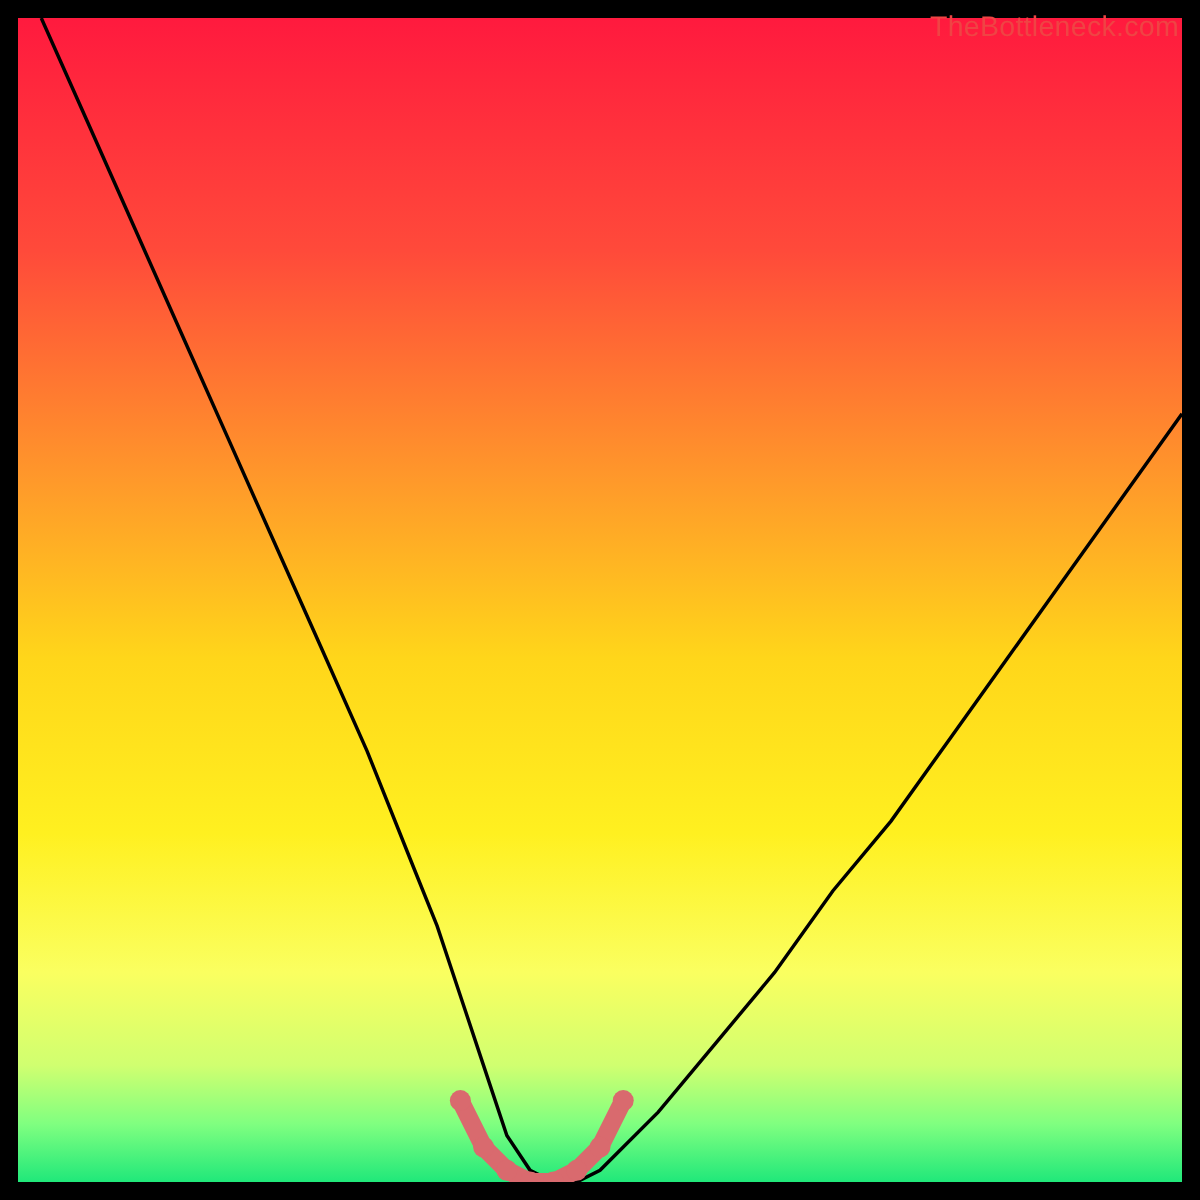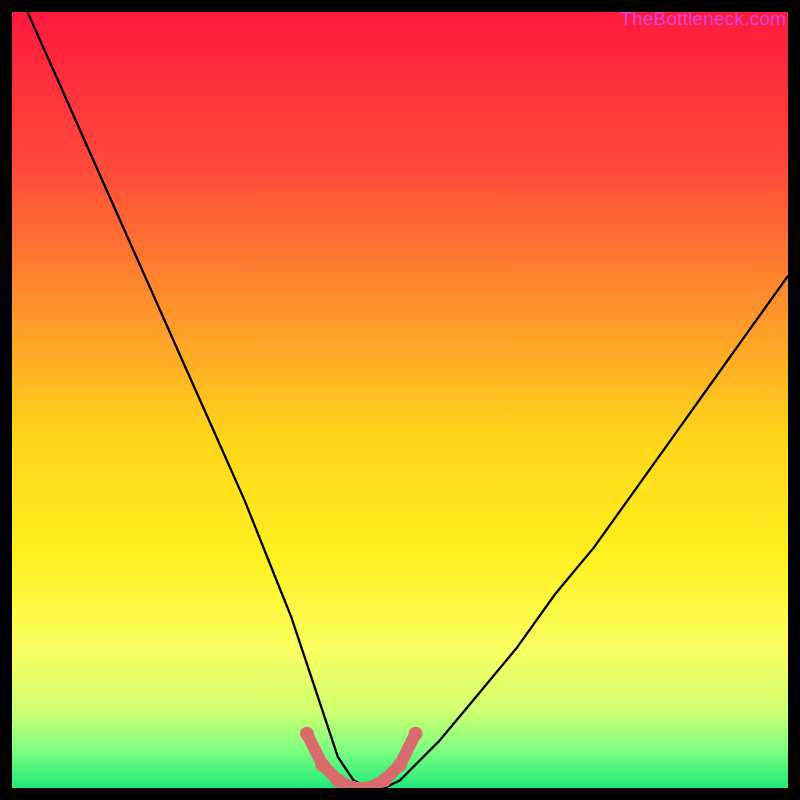--- a/index.html
+++ b/index.html
@@ -23,21 +23,21 @@
     position: absolute;
     top: 0;
     left: 0;
     width: 776px;
     height: 776px;
   }
   .watermark {
     position: absolute;
     top: 8px;
     right: 14px;
-    color: #d946ef;
+    color: #ef4444;
     font-size: 19px;
     font-weight: 500;
     letter-spacing: 0.2px;
   }
   svg {
     display: block;
   }
 </style>
 </head>
 <body>

